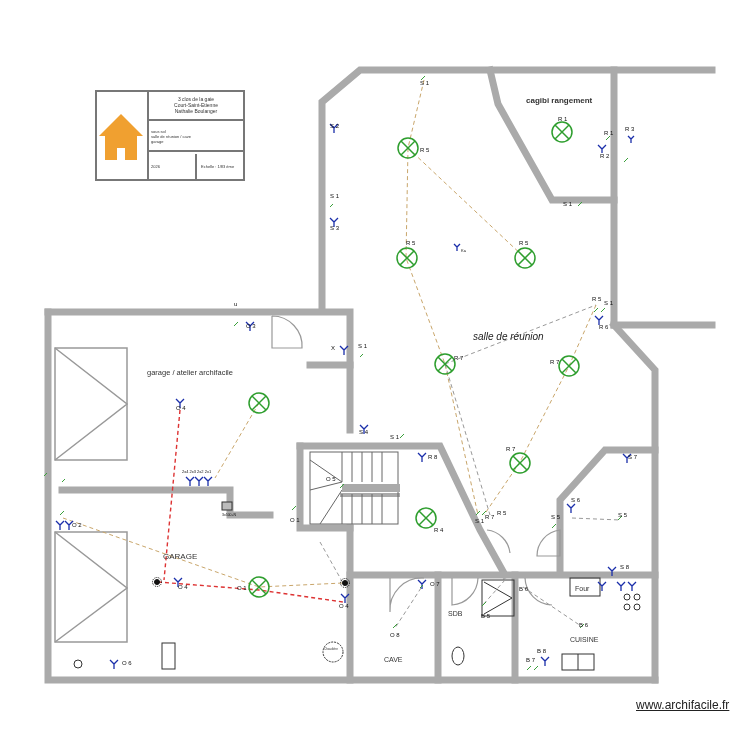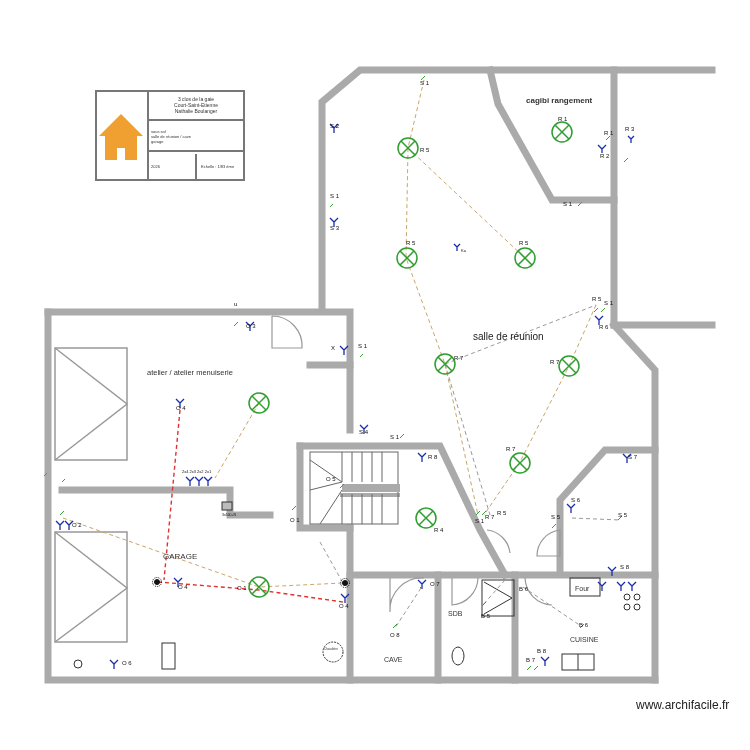--- a/index.html
+++ b/index.html
@@ -6,21 +6,21 @@
   body{width:750px;height:750px;position:relative;overflow:hidden;font-family:"Liberation Sans",sans-serif;}
   #plan{position:absolute;left:0;top:0;width:750px;height:750px;}
   .lbl{position:absolute;font-size:6px;color:#111;font-family:"Liberation Sans",sans-serif;white-space:nowrap;}
   .room{position:absolute;font-size:9px;color:#333;font-family:"Liberation Sans",sans-serif;white-space:nowrap;}
   .tb{position:absolute;left:95px;top:90px;width:150px;height:91px;border:2px solid #777;box-sizing:border-box;background:#fff;}
   .tb .c1{position:absolute;left:0;top:0;width:50px;height:87px;border-right:2px solid #777;}
   .tb .t1{position:absolute;left:52px;top:0;width:94px;height:29px;border-bottom:2px solid #777;font-size:5px;text-align:center;line-height:6px;padding-top:4px;box-sizing:border-box;color:#333;}
   .tb .t2{position:absolute;left:52px;top:31px;width:94px;height:29px;border-bottom:2px solid #777;font-size:4px;line-height:5px;padding:6px 0 0 2px;box-sizing:border-box;color:#333;}
   .tb .t3{position:absolute;left:52px;top:62px;width:48px;height:25px;border-right:2px solid #777;font-size:4px;padding:10px 0 0 2px;box-sizing:border-box;color:#333;}
   .tb .t4{position:absolute;left:102px;top:62px;width:44px;height:25px;font-size:4px;padding:10px 0 0 2px;box-sizing:border-box;color:#333;}
-  .wm{position:absolute;left:636px;top:698px;font-size:12px;color:#222;}
+  .wm{position:absolute;left:636px;top:698px;font-size:12px;color:#222;text-decoration:underline;}
 </style>
 </head>
 <body>
 
 <svg id="plan" viewBox="0 0 750 750" xmlns="http://www.w3.org/2000/svg">
 
   <g stroke="#AAAAAA" stroke-width="7" fill="none" stroke-linecap="square">
 
     <polyline points="322,308 322,102 360,70 712,70"></polyline>
     <polyline points="490,70 498,104 552,200 614,200"></polyline>
@@ -248,22 +248,22 @@
   <div class="t2">
     <div>sous sol</div>
     <div>salle de réunion / cave</div>
     <div>garage</div>
   </div>
   <div class="t3">2026</div>
   <div class="t4">Echelle : 1/83 ème</div>
 </div>
 
 <div class="room" style="left:526px;top:96px;font-size:8px;font-weight:bold;">cagibi rangement</div>
-<div class="room" style="left:473px;top:331px;font-size:10px;color:#222;">salle de réunion</div>
-<div class="room" style="left:147px;top:368px;font-size:7.5px;">atelier / atelier menuiserie</div>
+<div class="room" style="left:473px;top:331px;font-size:10px;color:#222;font-style:italic;">salle de réunion</div>
+<div class="room" style="left:147px;top:368px;font-size:7.5px;">garage / atelier archifacile</div>
 <div class="room" style="left:163px;top:552px;font-size:8px;">GARAGE</div>
 <div class="room" style="left:384px;top:656px;font-size:7px;">CAVE</div>
 <div class="room" style="left:448px;top:610px;font-size:7px;">SDB</div>
 <div class="room" style="left:570px;top:636px;font-size:7px;">CUISINE</div>
 <div class="room" style="left:575px;top:585px;font-size:7px;">Four</div>
 <div class="room" style="left:324px;top:647px;font-size:3px;">Chaudière</div>
 
 <div class="lbl" style="left:420px;top:80px;">S 1</div>
 <div class="lbl" style="left:330px;top:123px;">S 2</div>
 <div class="lbl" style="left:330px;top:193px;">S 1</div>

